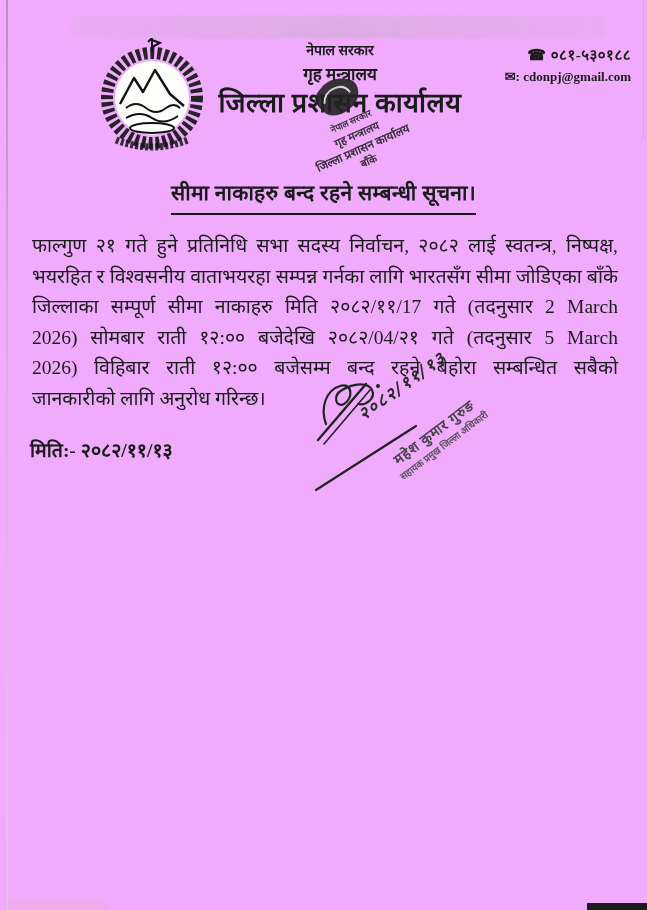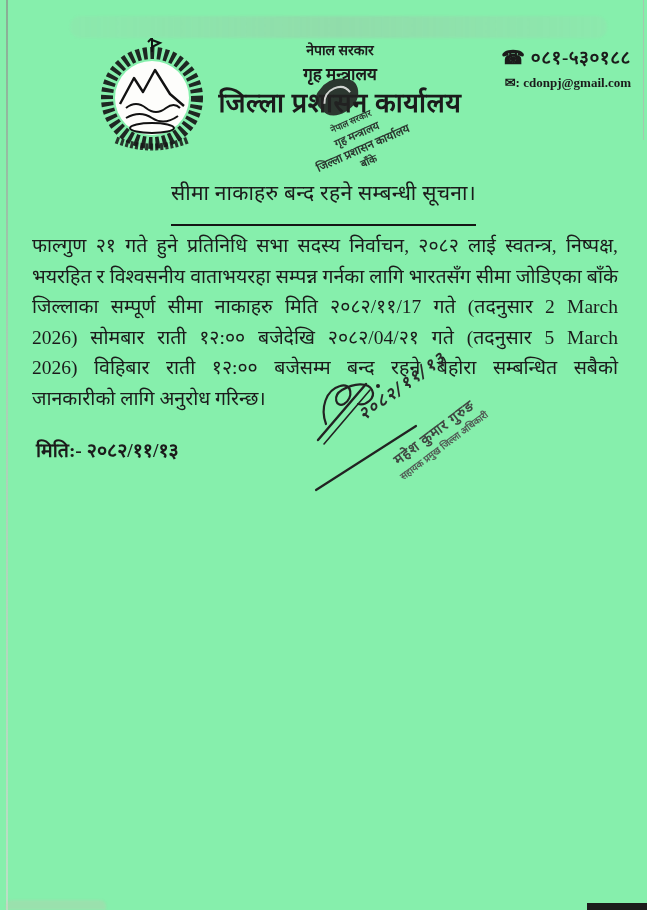--- a/index.html
+++ b/index.html
@@ -4,21 +4,21 @@
 <style>
   * { margin: 0; padding: 0; box-sizing: border-box; }
   html, body { background: #e9e9e7; }
   body { font-family: "Liberation Serif", "DejaVu Serif", serif; }
 
   .page {
     position: relative;
     width: 647px;
     height: 910px;
     margin: 0 auto;
-    background: #86efac;
+    background: #f0abfc;
     color: #1b1b1b;
     overflow: hidden;
   }
 
   
   .edge-left {
     position: absolute; left: 6px; top: 0; bottom: 0; width: 2px;
     background: linear-gradient(#8a8a88, #bdbdb9 40%, #d8d8d4);
     opacity: .65;
   }
@@ -47,55 +47,55 @@
     position: absolute; left: 60px; top: 42px; width: 560px;
     text-align: center; line-height: 1.25;
   }
   .gov-line { font-size: 14px; font-weight: 600; }
   .ministry-line { font-size: 17px; font-weight: 600; margin-top: 4px; }
   .office-line { font-size: 27px; font-weight: 700; margin-top: 2px; letter-spacing: .5px; }
 
   .contact {
     position: absolute; right: 16px; top: 44px; text-align: right; line-height: 1.5;
   }
-  .contact .phone { font-size: 19px; font-weight: 700; letter-spacing: .5px; }
+  .contact .phone { font-size: 15px; font-weight: 700; letter-spacing: .5px; }
   .contact .email { font-size: 13px; font-weight: 700; }
   .contact .website { font-size: 12.5px; font-weight: 700; }
 
   
   .stamp-header {
     position: absolute; left: 278px; top: 76px; width: 150px; height: 100px;
     transform: rotate(-24deg); transform-origin: 50% 50%;
     text-align: center; color: #1f1f1f; pointer-events: none;
   }
   .stamp-blob { position: absolute; left: 46px; top: -4px; }
   .stamp-lines { position: absolute; left: 0; top: 38px; width: 150px; }
   .stamp-lines div { font-weight: 700; opacity: .88; }
   .stamp-l1 { font-size: 9px; }
   .stamp-l2 { font-size: 11px; }
   .stamp-l3 { font-size: 11.5px; }
   .stamp-l4 { font-size: 10.5px; }
 
   
   .title-wrap { position: absolute; left: 0; right: 0; top: 178px; text-align: center; }
   .title-text {
-    display: inline-block; font-size: 21px; font-weight: 400;
-    border-bottom: 2px solid #151515; padding-bottom: 18px; letter-spacing: .3px;
+    display: inline-block; font-size: 21px; font-weight: 700;
+    border-bottom: 2px solid #151515; padding-bottom: 7px; letter-spacing: .3px;
   }
 
   
   .body-block {
     position: absolute; left: 32px; top: 231px; width: 586px;
     font-size: 19.5px; line-height: 30.6px;
   }
   .body-line { text-align: justify; text-align-last: justify; white-space: normal; }
   .body-line.last { text-align: left; text-align-last: left; }
 
   .date-line {
-    position: absolute; left: 36px; top: 436px; font-size: 19.5px; font-weight: 600;
+    position: absolute; left: 30px; top: 436px; font-size: 19.5px; font-weight: 600;
   }
 
   
   .sig-group { position: absolute; left: 312px; top: 378px; width: 250px; height: 140px; }
   .sig-scribble { position: absolute; left: 0; top: 0; }
   .sig-date {
     position: absolute; left: 48px; top: 26px;
     transform: rotate(-36deg); transform-origin: left center;
     font-size: 17px; font-style: italic; font-weight: 600; color: #2a2a2a;
     letter-spacing: 2px; font-family: "DejaVu Sans", sans-serif;

